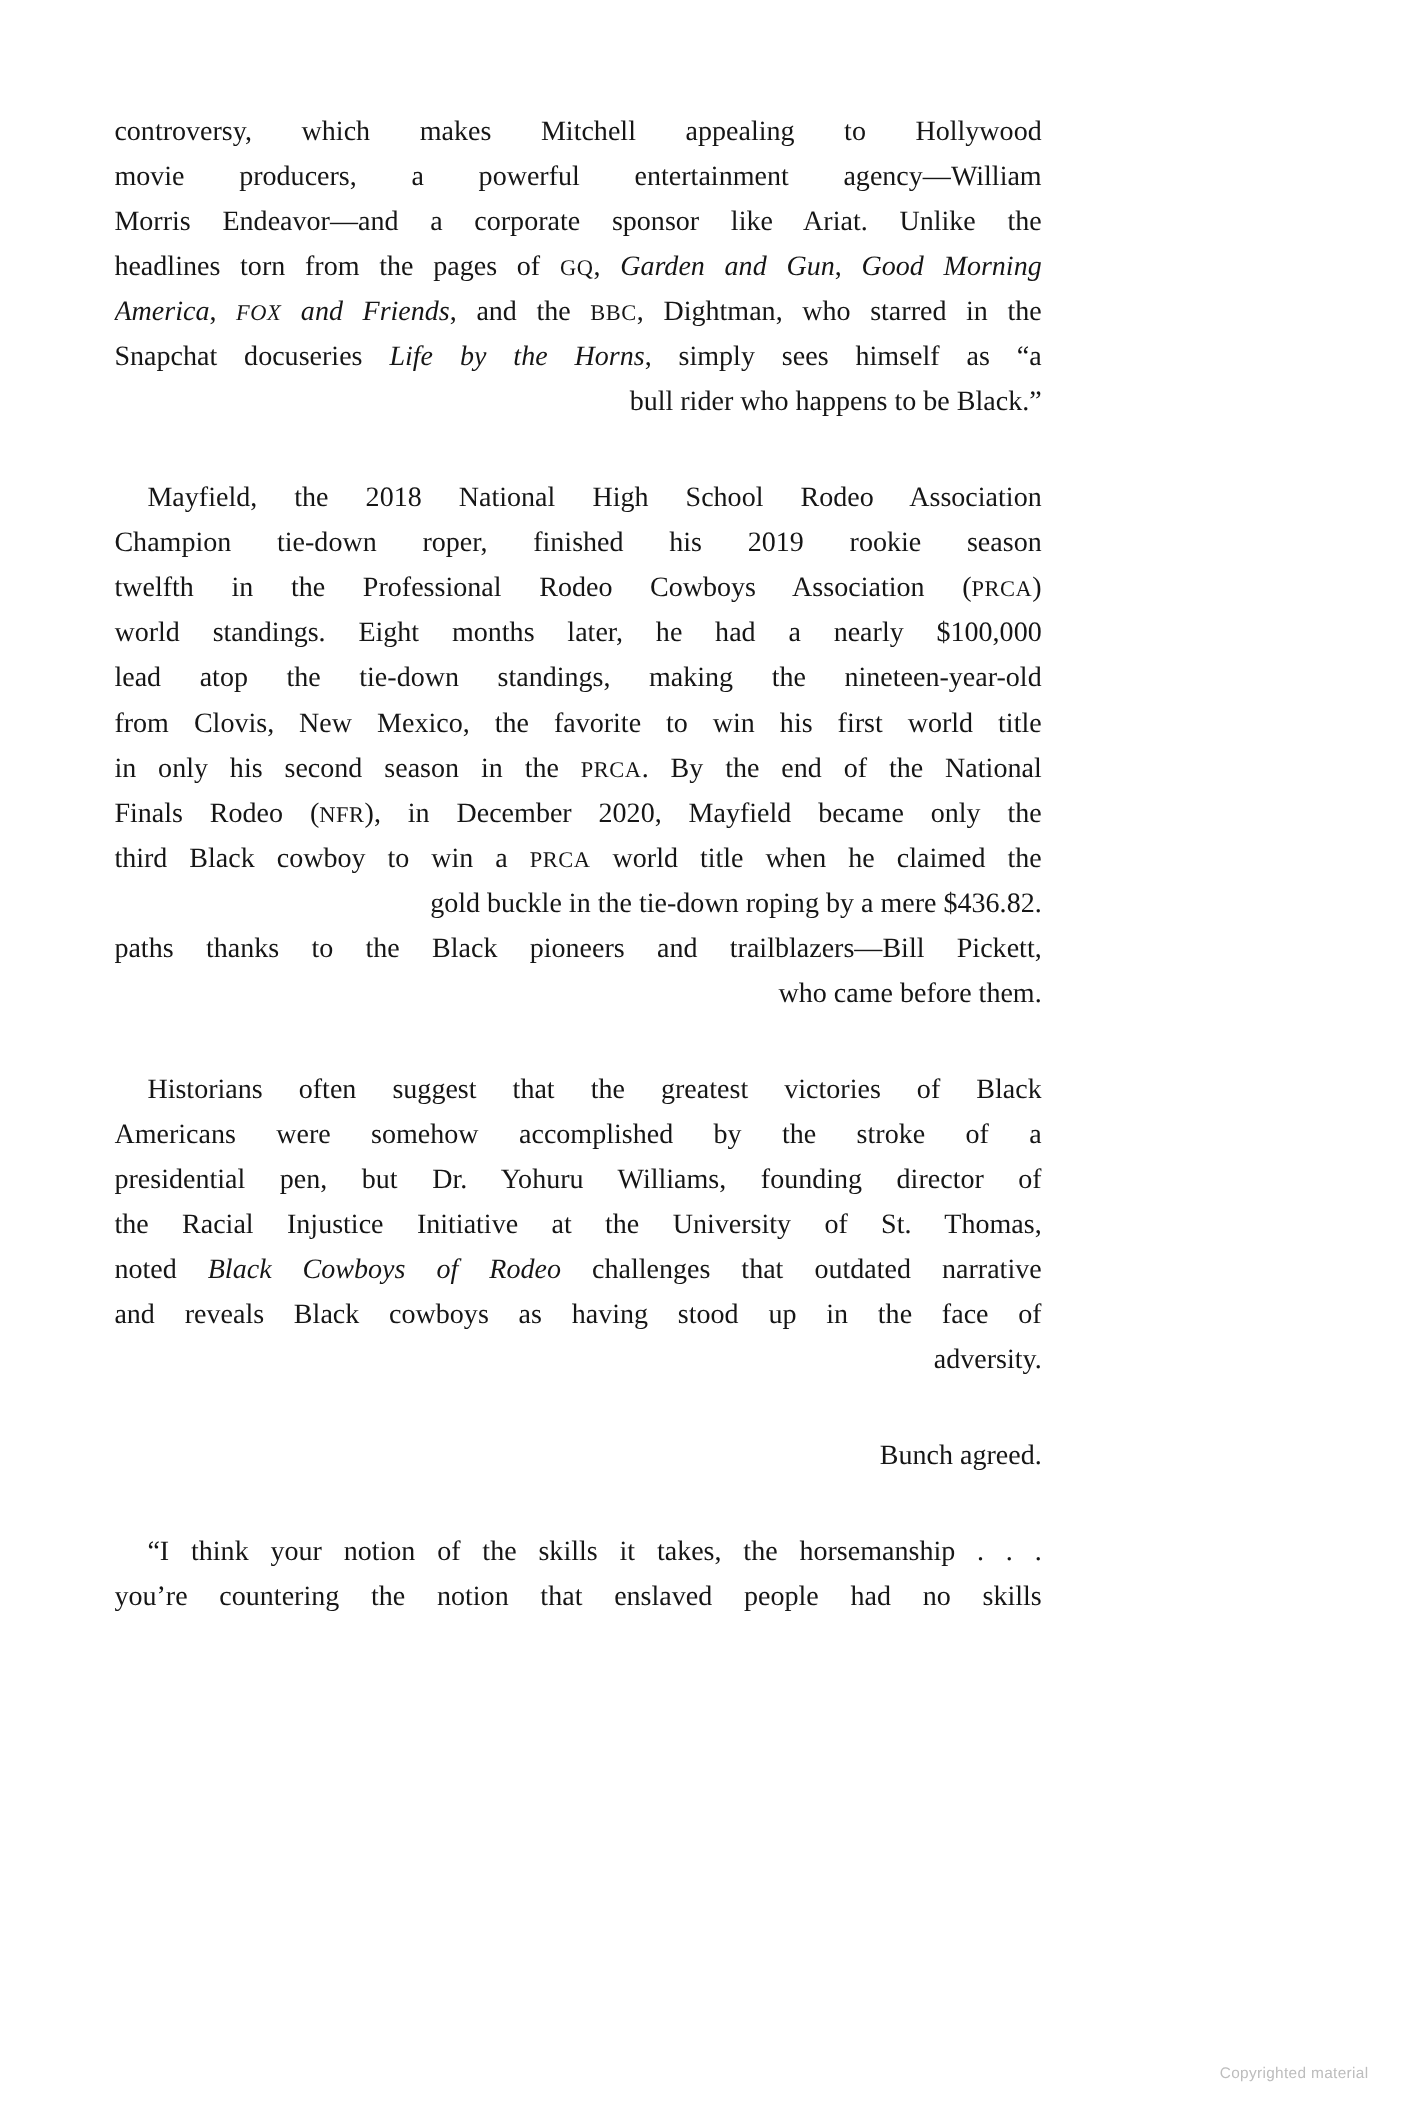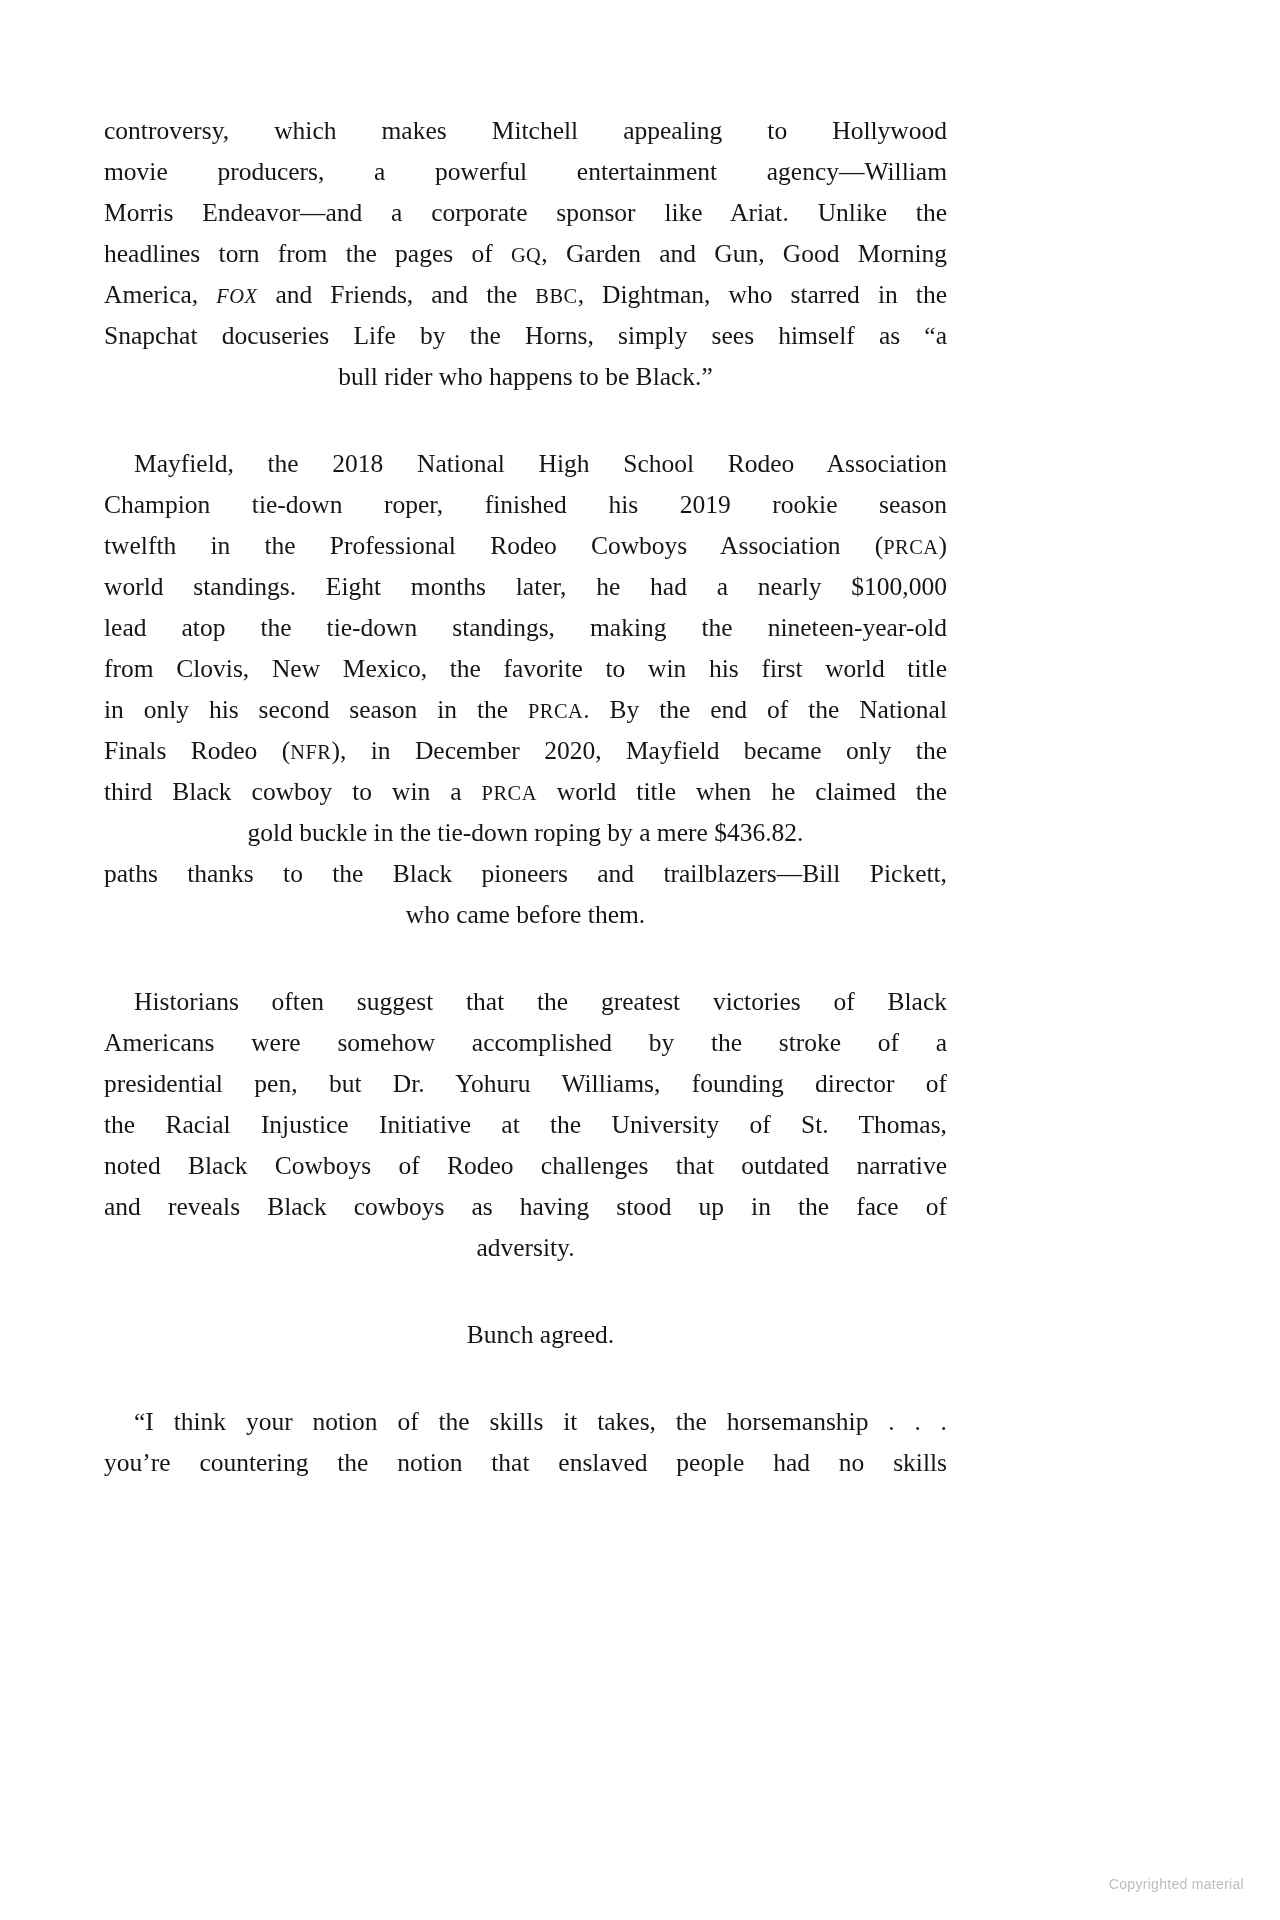--- a/index.html
+++ b/index.html
@@ -10,21 +10,21 @@
     width: 1280px;
     height: 1920px;
     position: relative;
     background: #ffffff;
     overflow: hidden;
     font-family: "Liberation Serif", serif;
   }
   .page-text {
     position: absolute;
     left: 104px;
-    top: 110px;
+    top: 98px;
     width: 843px;
     color: #161616;
     font-size: 25.5px;
   }
   .para {
     margin: 0;
     padding: 0;
   }
   .line {
     height: 41px;
@@ -34,31 +34,32 @@
   }
   
   .line::after {
     content: "";
     display: inline-block;
     width: 100%;
     height: 0;
   }
   
   .line.pl {
-    text-align: center;
+    text-align: right;
   }
   .line.pl::after {
     content: none;
   }
   
   .line.ind {
     text-indent: 30px;
     margin-top: 46px;
   }
   .i {
+    font-style: italic;
   }
   .sc {
     font-size: 0.8em;
     letter-spacing: 0.5px;
     font-family: Liberation Serif, serif;
   }
   .isc {
     font-style: italic;
     font-size: 0.8em;
     letter-spacing: 0.5px;

